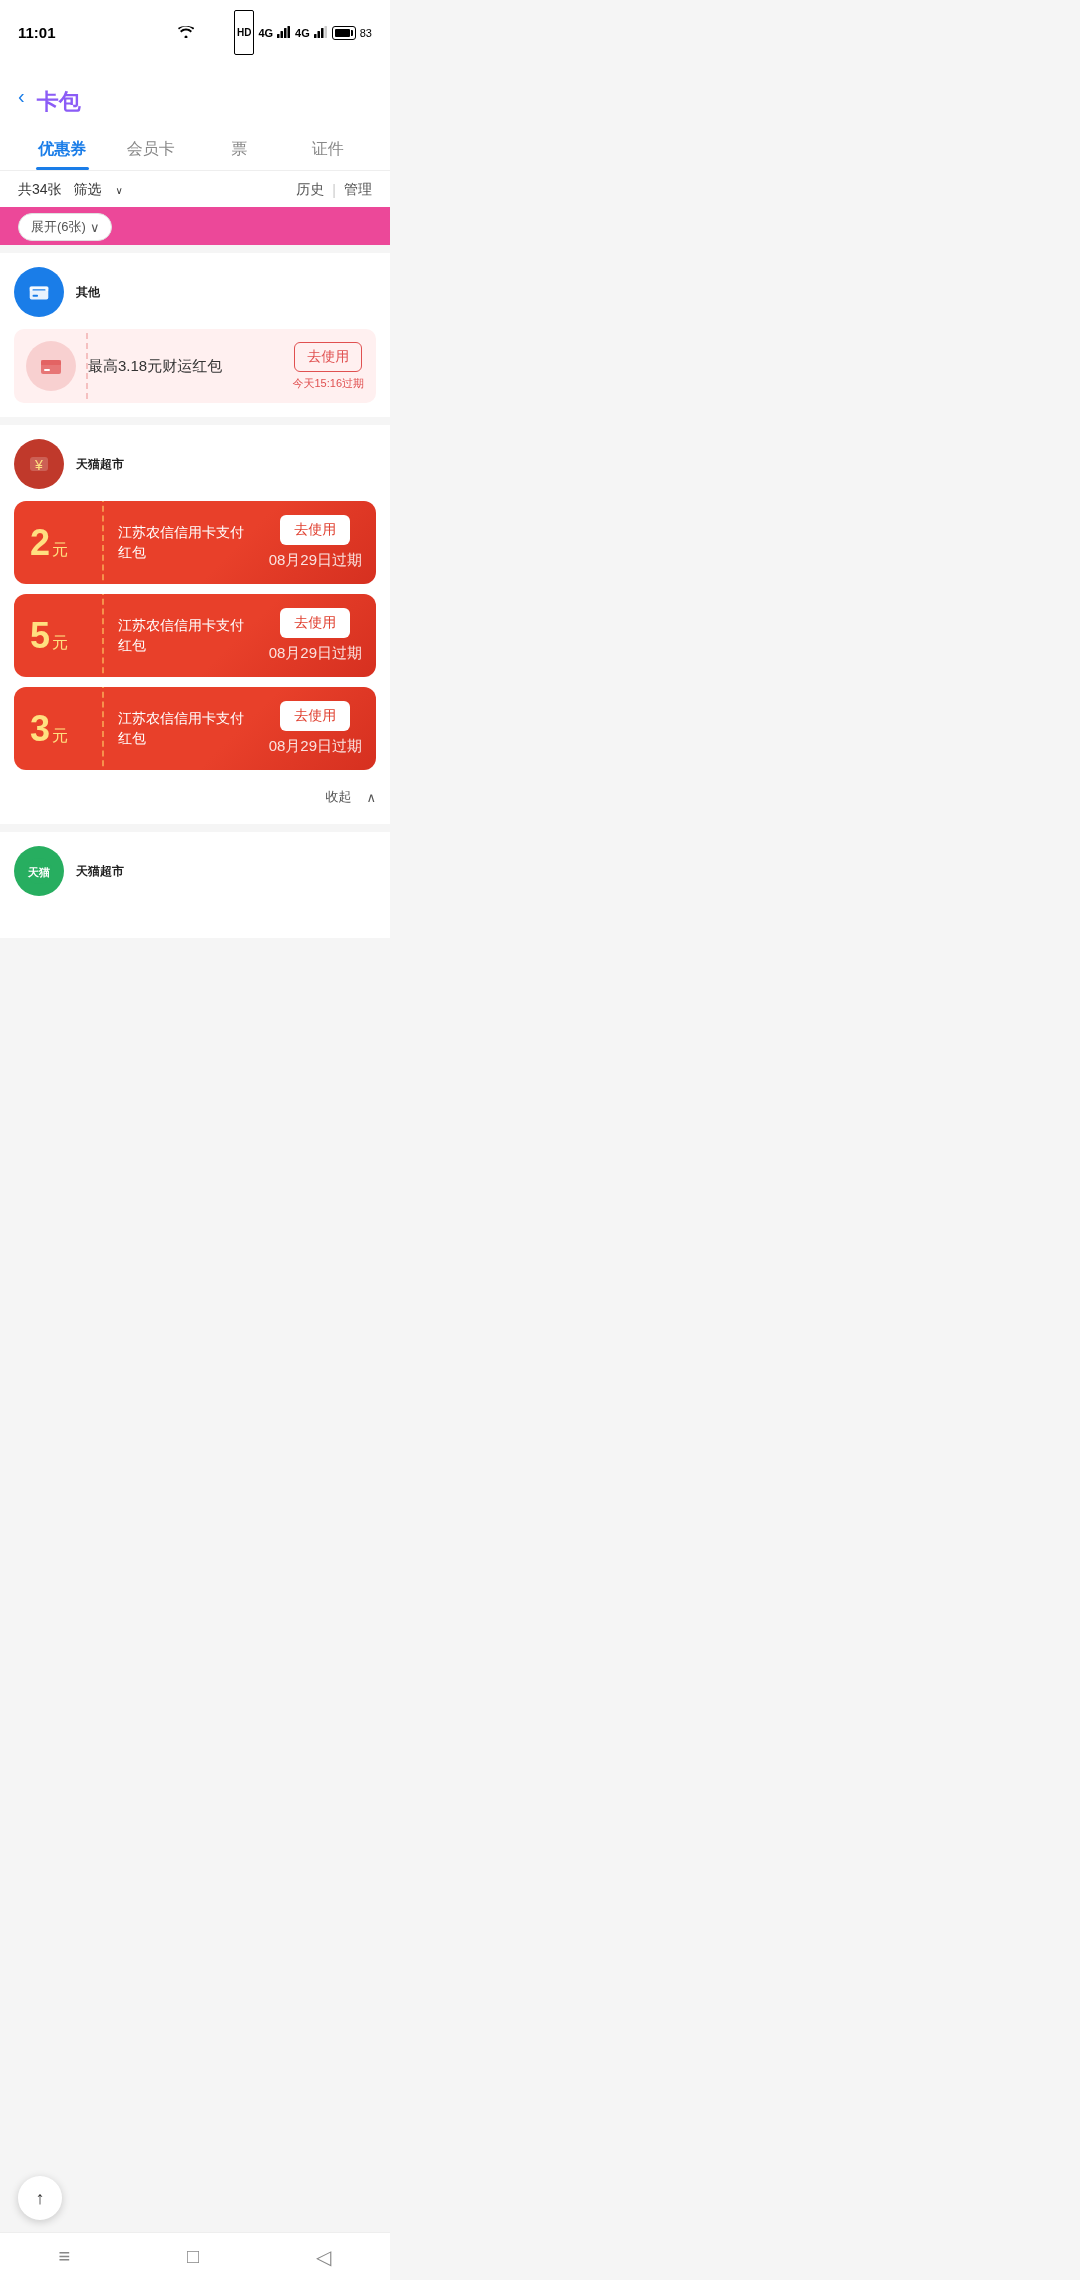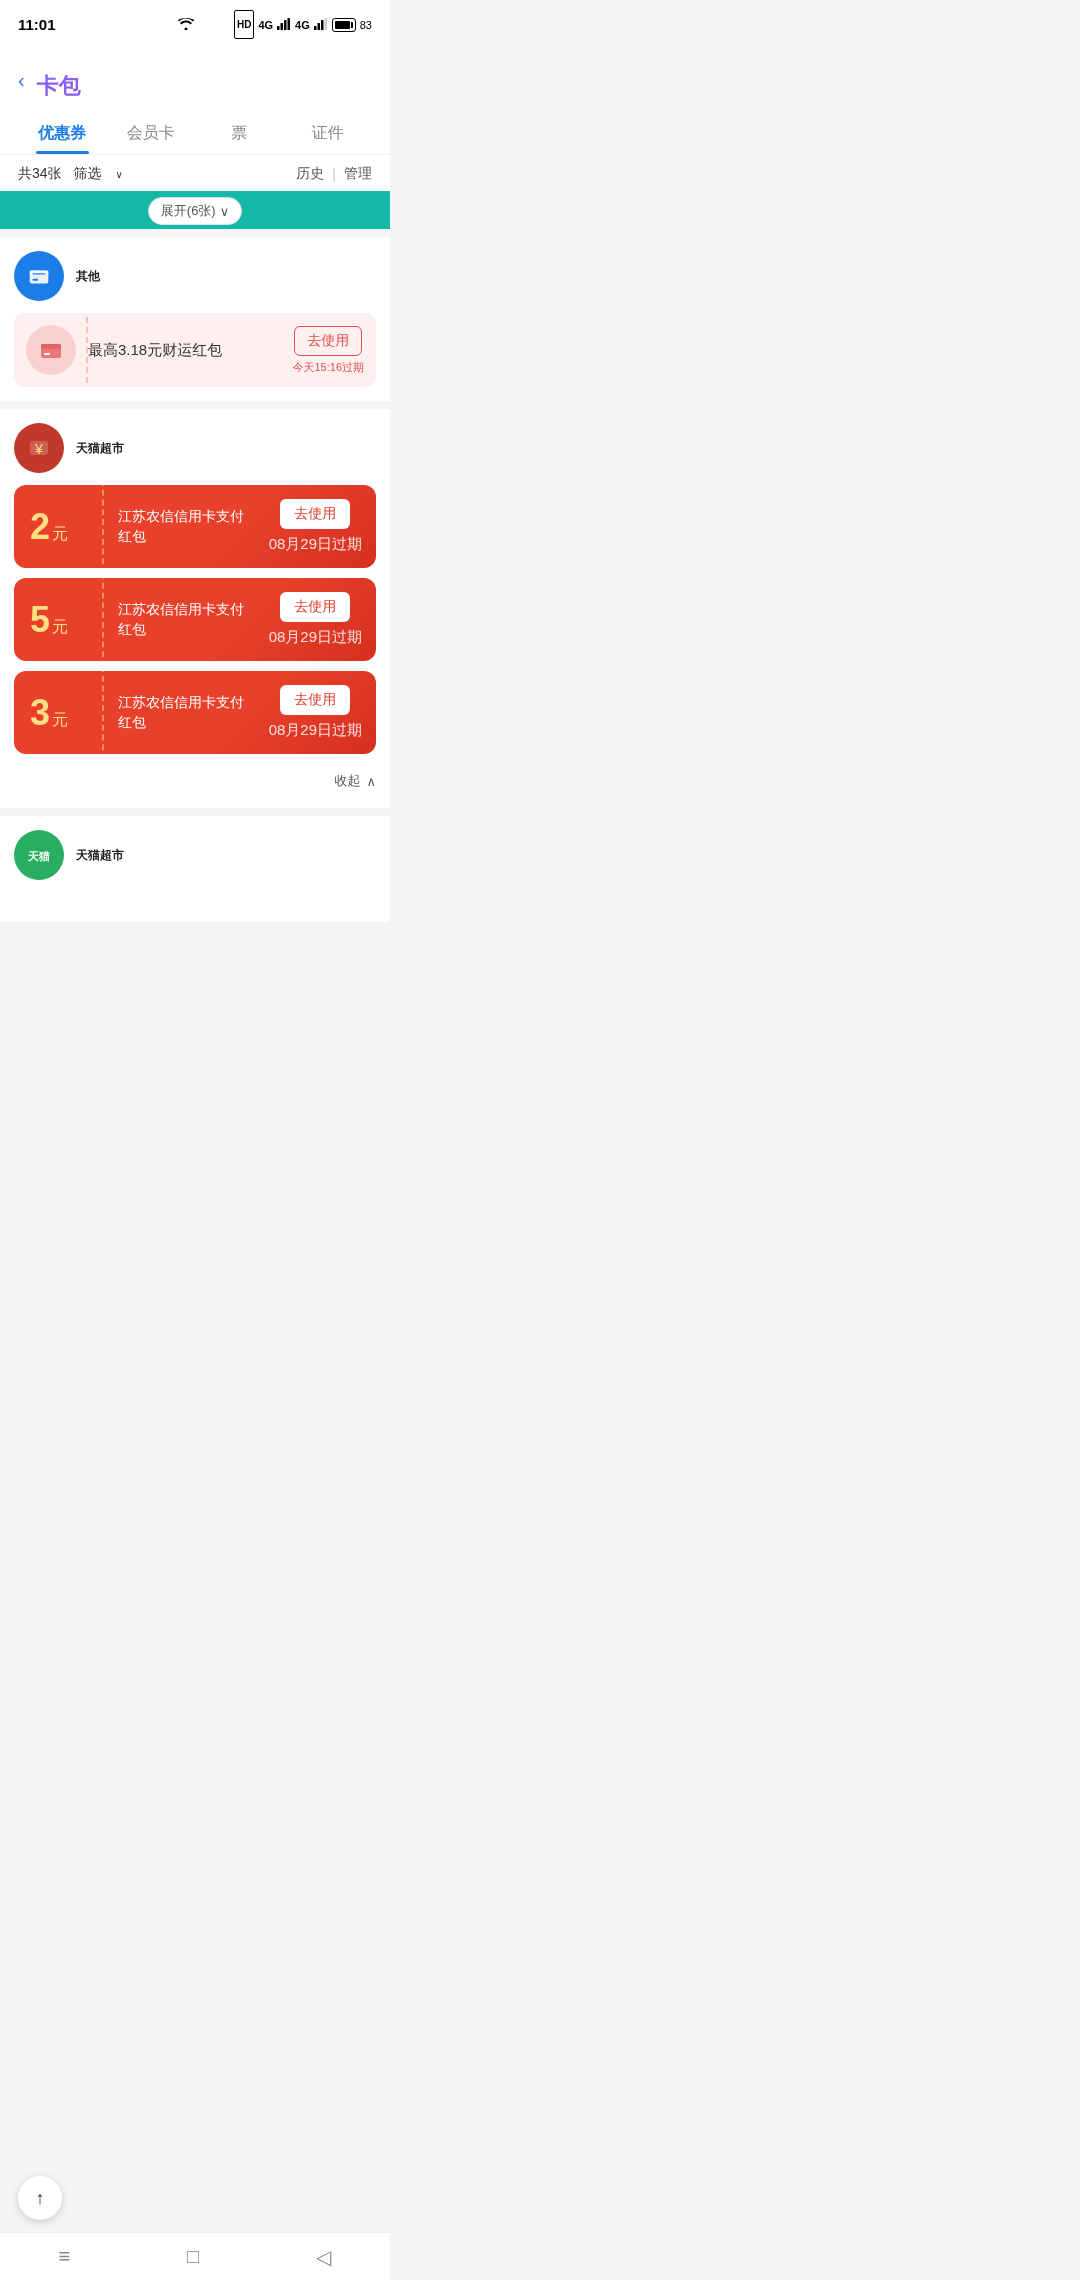--- a/index.html
+++ b/index.html
@@ -145,23 +145,23 @@
       color: #555;
       margin-left: 36px;
     }
     .divider-v {
       color: #ccc;
     }
 
     
     .expand-bar {
       display: flex;
-      justify-content: center;
+      justify-content: flex-start;
       padding: 6px 18px 4px;
-      background: #14b8a6;
+      background: #ec4899;
     }
     .expand-btn {
       display: flex;
       align-items: center;
       gap: 4px;
       background: #fff;
       border: 1px solid #e0e0e0;
       border-radius: 16px;
       padding: 4px 12px;
       font-size: 13px;
@@ -333,21 +333,21 @@
 
     
     .collapse-bar {
       display: flex;
       justify-content: flex-end;
       padding: 8px 0 4px;
     }
     .collapse-btn {
       display: flex;
       align-items: center;
-      gap: 6px;
+      gap: 15px;
       font-size: 13px;
       color: #555;
       cursor: pointer;
     }
 
     
     .scroll-top {
       position: fixed;
       bottom: 60px;
       left: 18px;
@@ -394,21 +394,21 @@
 <div class="status-bar">
   <span class="status-time">11:01</span>
   <div class="status-icons">
     <span>
       <svg width="16" height="12" viewBox="0 0 16 12">
         <path d="M8 9.5a1.5 1.5 0 1 1 0 3 1.5 1.5 0 0 1 0-3z" fill="#000"></path>
         <path d="M3.5 6.5C4.9 5.1 6.4 4.5 8 4.5s3.1.6 4.5 2l1.5-1.5C12.3 3.3 10.3 2.5 8 2.5S3.7 3.3 2 5z" fill="#000"></path>
         <path d="M1 3.5C2.9 1.6 5.3.5 8 .5s5.1 1.1 7 3L16.5 2C14.2.8 11.2 0 8 0S1.8.8 0 2z" fill="#000"></path>
       </svg>
     </span>
-    <span style="font-size:10px;font-weight:700;border:1px solid #000;border-radius:2px;padding:8px 2px;margin-left:36px;">HD</span>
+    <span style="font-size:10px;font-weight:700;border:1px solid #000;border-radius:2px;padding:16px 2px;margin-left:36px;">HD</span>
     <span style="font-size:11px;font-weight:600;">4G</span>
     <span>
       <svg width="14" height="12" viewBox="0 0 14 12">
         <rect x="0" y="8" width="2.5" height="4" fill="#000" rx="0.5"></rect>
         <rect x="3.5" y="5" width="2.5" height="7" fill="#000" rx="0.5"></rect>
         <rect x="7" y="2" width="2.5" height="10" fill="#000" rx="0.5"></rect>
         <rect x="10.5" y="0" width="2.5" height="12" fill="#000" rx="0.5"></rect>
       </svg>
     </span>
     <span style="font-size:11px;font-weight:600;">4G</span>

